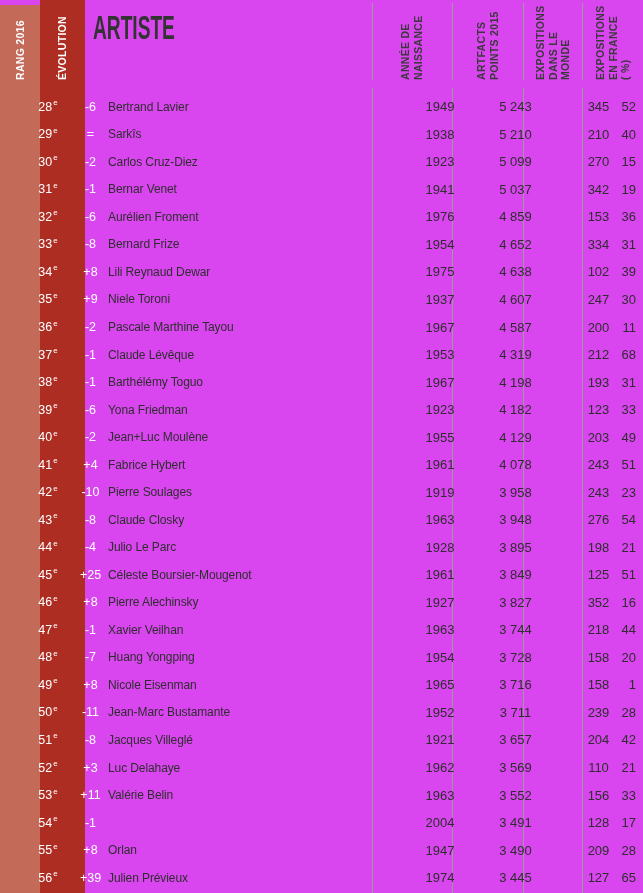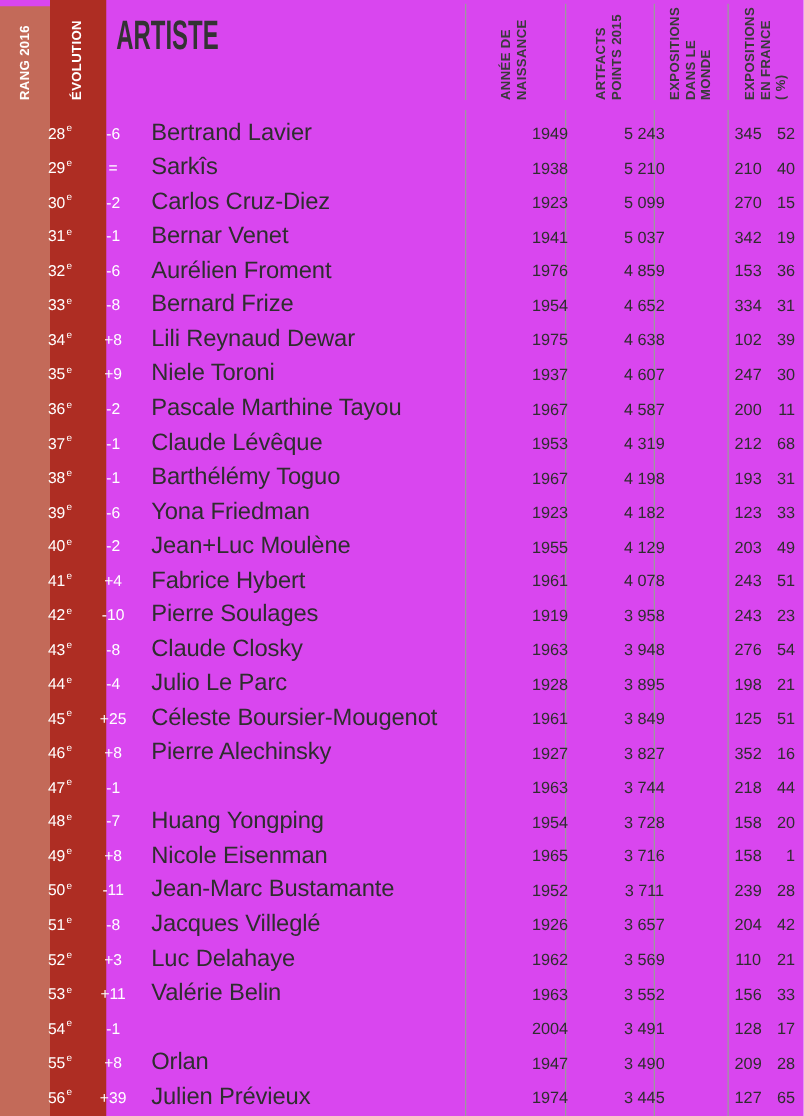--- a/index.html
+++ b/index.html
@@ -40,21 +40,21 @@
   .vl-world  { left:534px; }
   .vl-france { left:594px; }
 
   
   .rows { position:absolute; left:0; top:93px; width:643px;padding-left:28px; }
   .row  { position:relative; height:27.54px; }
   .cell { position:absolute; top:0; height:100%; display:flex; align-items:center; font-size:13px; color:#2e2e2e; }
   .c-rank   { left:0;   width:40px; justify-content:center; color:#ffffff; font-size:12.5px; }
   .c-rank .ord { font-size:8px; position:relative; top:-4px; margin-left:1px; }
   .c-evo    { left:40px;  width:45px; justify-content:center; color:#ffffff; font-size:12.5px; }
-  .c-name   { left:93px;  width:276px; font-size:19px; letter-spacing:-0.1px; }
+  .c-name   { left:80px;  width:276px; font-size:12px; letter-spacing:-0.1px; }
   .c-birth  { left:372px; width:80px; justify-content:center; }
   .c-points { left:452px; width:71px; justify-content:center; }
   .c-world  { left:541px; width:59px; justify-content:center; }
   .c-france { left:582px; width:61px; }
   .fr-num   { display:block; width:26px; text-align:right; }
   .fr-pct   { margin-left:7px; }
 </style>
 </head>
 <body>
 
@@ -391,20 +391,21 @@
       <span class="fr-pct">%</span>
     </div>
   </div>
 
   <div class="row">
     <div class="cell c-rank">
       <span>47</span>
           <span class="ord">e</span>
     </div>
     <div class="cell c-evo">-1</div>
+    <div class="cell c-name">Xavier Veilhan</div>
     <div class="cell c-birth">1963</div>
     <div class="cell c-points">3 744</div>
     <div class="cell c-world">218</div>
     <div class="cell c-france">
       <span class="fr-num">44</span>
       <span class="fr-pct">%</span>
     </div>
   </div>
 
   <div class="row">
@@ -455,21 +456,21 @@
     </div>
   </div>
 
   <div class="row">
     <div class="cell c-rank">
       <span>51</span>
           <span class="ord">e</span>
     </div>
     <div class="cell c-evo">-8</div>
     <div class="cell c-name">Jacques Villeglé</div>
-    <div class="cell c-birth">1926</div>
+    <div class="cell c-birth">1921</div>
     <div class="cell c-points">3 657</div>
     <div class="cell c-world">204</div>
     <div class="cell c-france">
       <span class="fr-num">42</span>
       <span class="fr-pct">%</span>
     </div>
   </div>
 
   <div class="row">
     <div class="cell c-rank">

